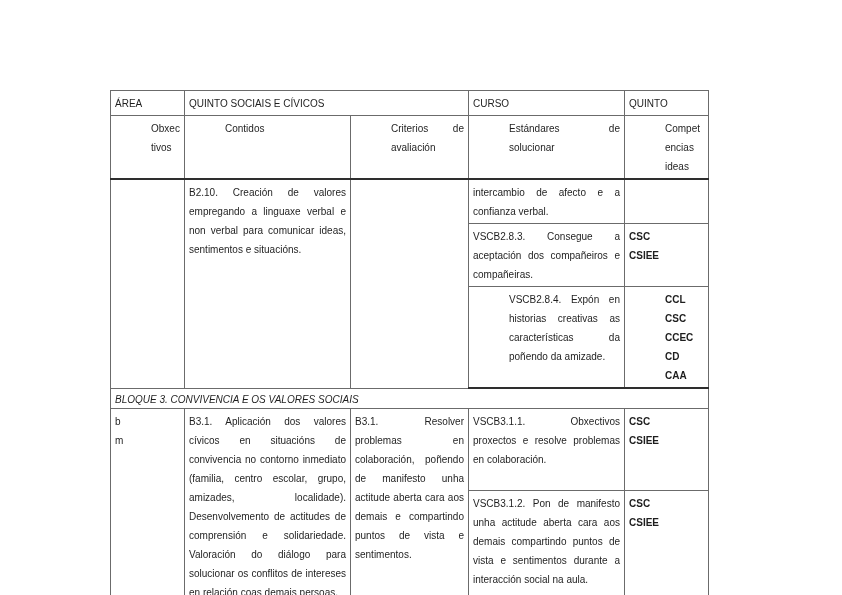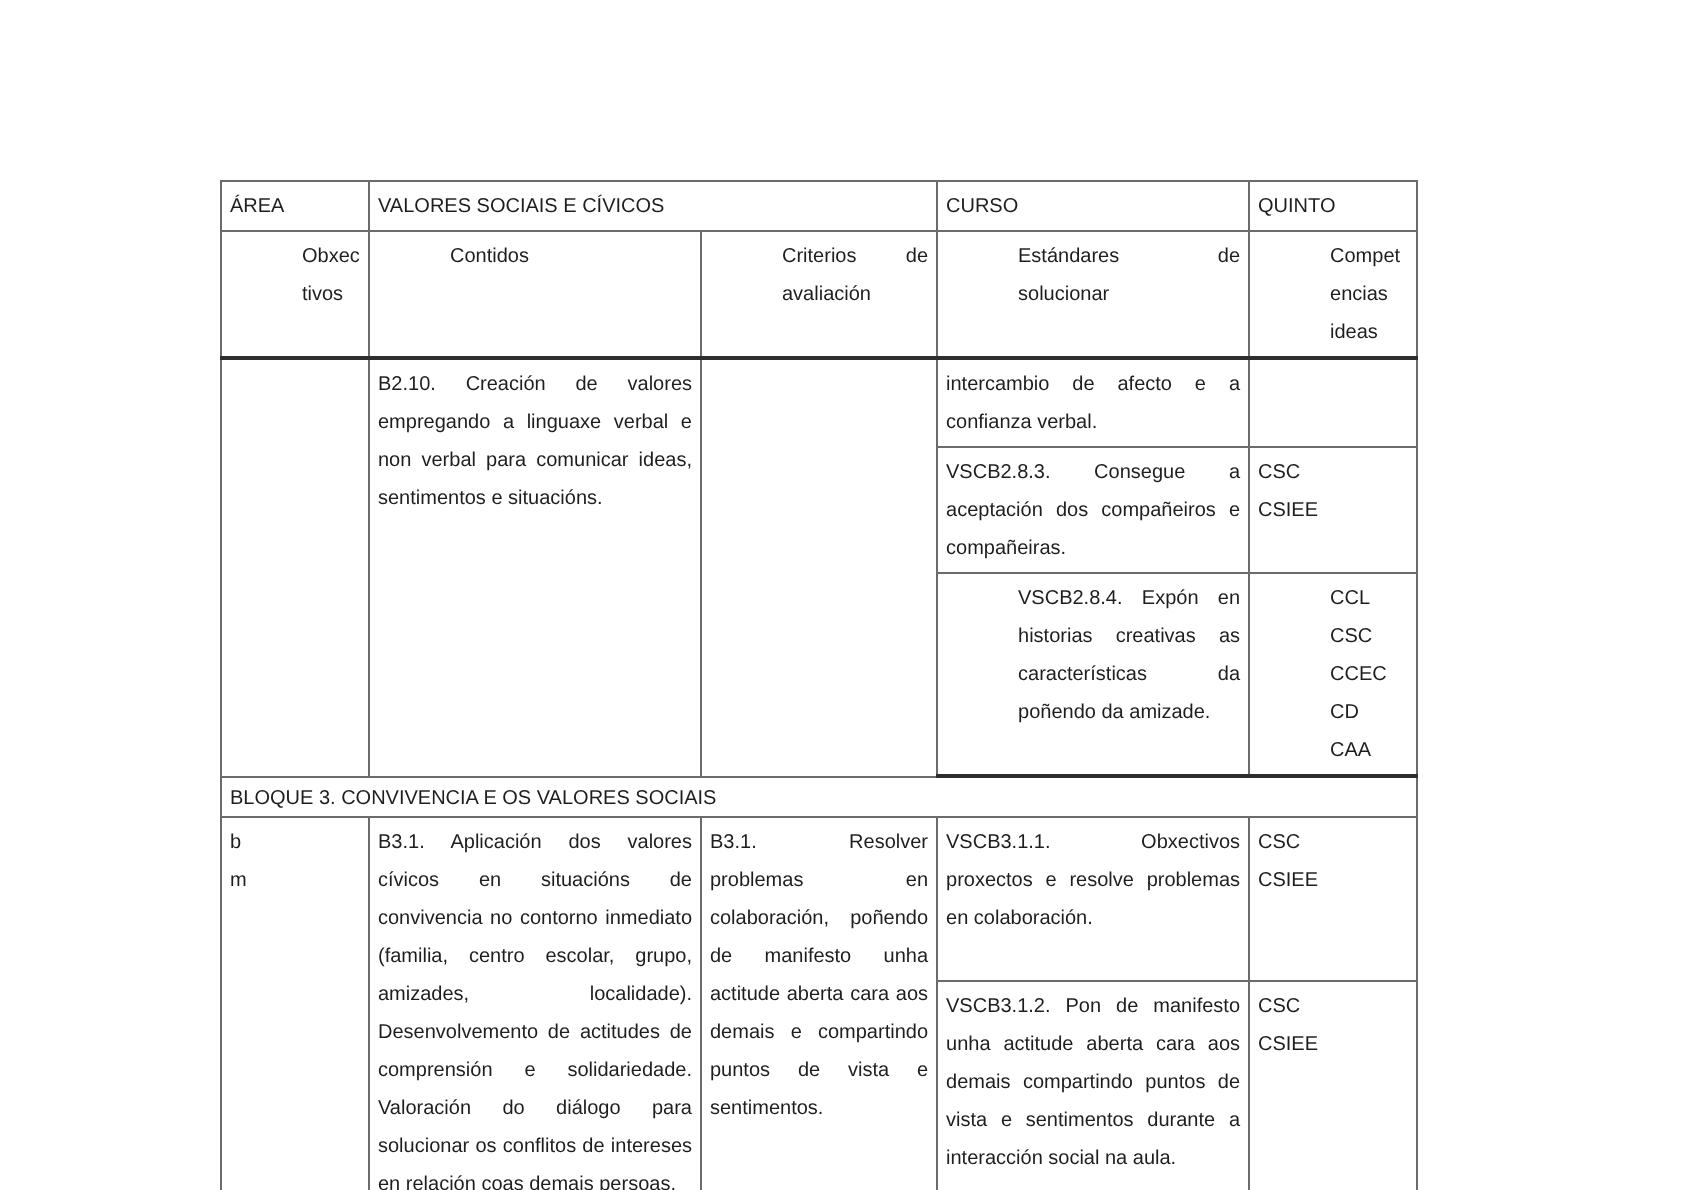--- a/index.html
+++ b/index.html
@@ -34,48 +34,49 @@
     text-align:justify;
     overflow:hidden;
     word-wrap:break-word;
   }
   td.hdr{
     text-align:left;
     line-height:13px;
     padding-top:4px;
   }
   td.lines{white-space:pre-line;text-align:justify;}
-  td.comp{white-space:pre-line;text-align:left;}
+  td.comp{white-space:pre-line;text-align:left;font-weight:bold;}
   tr.thick-bottom td{border-bottom:2px solid var(--line-strong);padding-left:40px;}
   tr.block-row td{
     border-bottom:1px solid var(--line);
     text-align:left;
     line-height:13px;
     padding-top:4px;
+    font-style:italic;
   }
   table.curriculum{border-bottom:2px solid var(--line-strong);}
   tr.last-row td{border-bottom:2px solid var(--line-strong);}
 </style>
 </head>
 <body>
 
 <div class="page">
   <table class="curriculum">
     <colgroup>
       <col style="width:74px">
       <col style="width:166px">
       <col style="width:118px">
       <col style="width:156px">
       <col style="width:84px">
     </colgroup>
 
     <tbody>
         <tr style="height:21px">
       <td class="hdr">ÁREA</td>
-      <td class="hdr" colspan="2">VALORES SOCIAIS E CÍVICOS</td>
+      <td class="hdr" colspan="2">QUINTO SOCIAIS E CÍVICOS</td>
       <td class="hdr">CURSO</td>
       <td class="hdr">QUINTO</td>
     </tr>
 
     <tr style="height:25px" class="thick-bottom">
       <td class="hdr">Obxectivos</td>
       <td class="hdr">Contidos</td>
       <td class="hdr">Criterios de avaliación</td>
       <td class="hdr">Estándares de solucionar</td>
       <td class="hdr">Competencias ideas</td>

